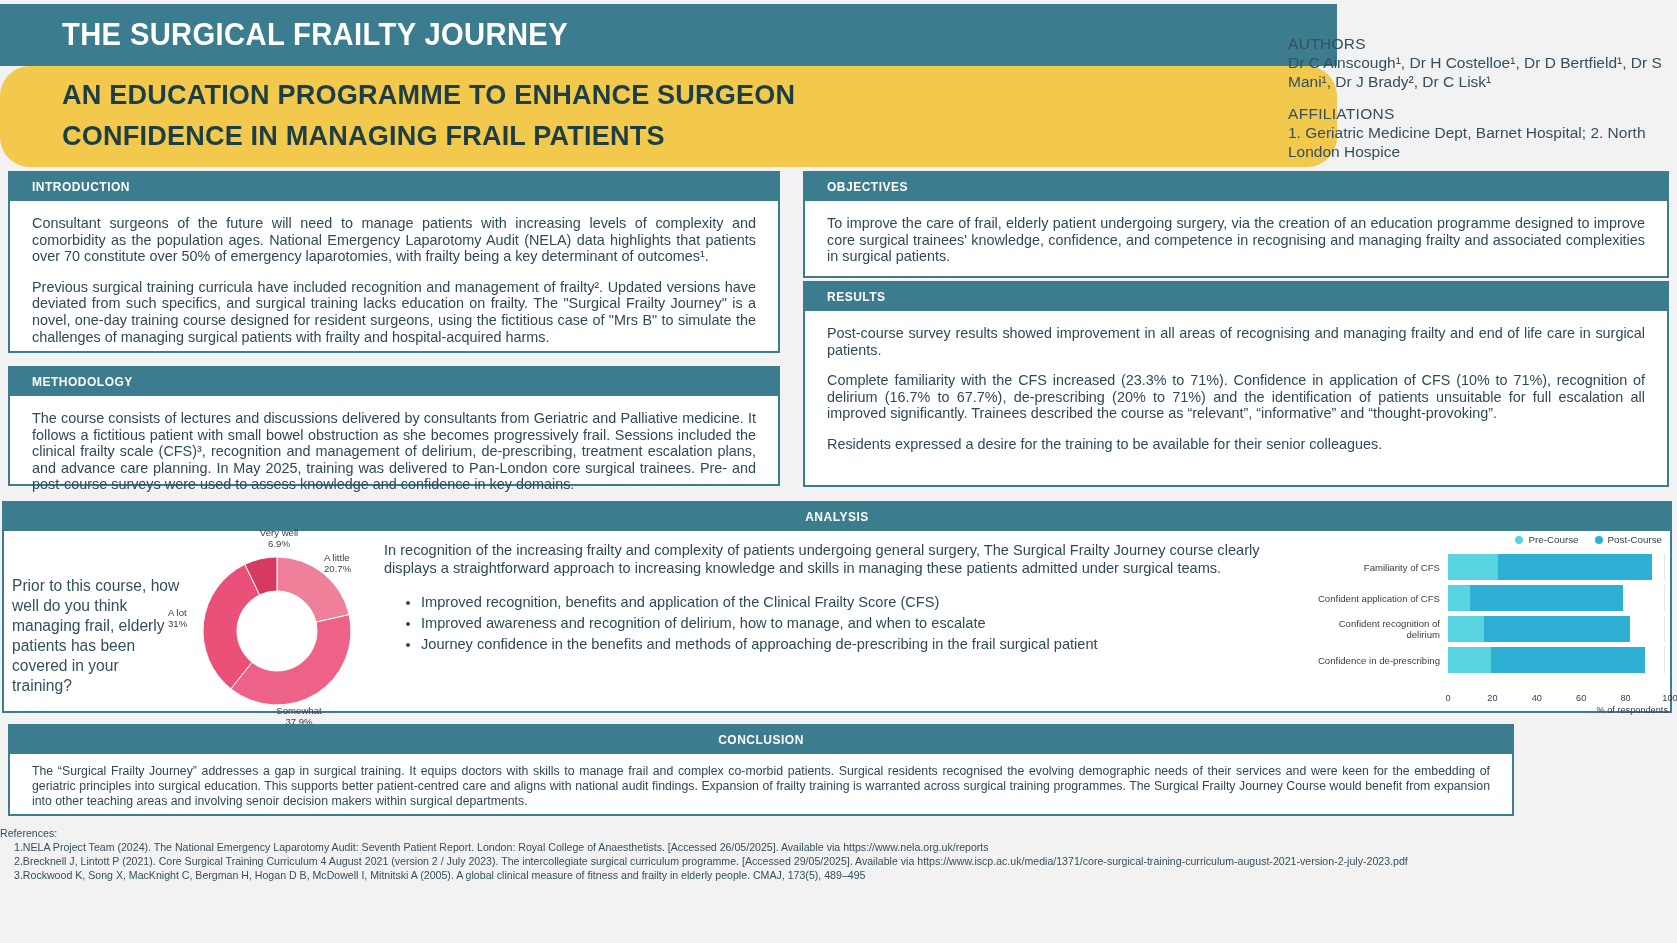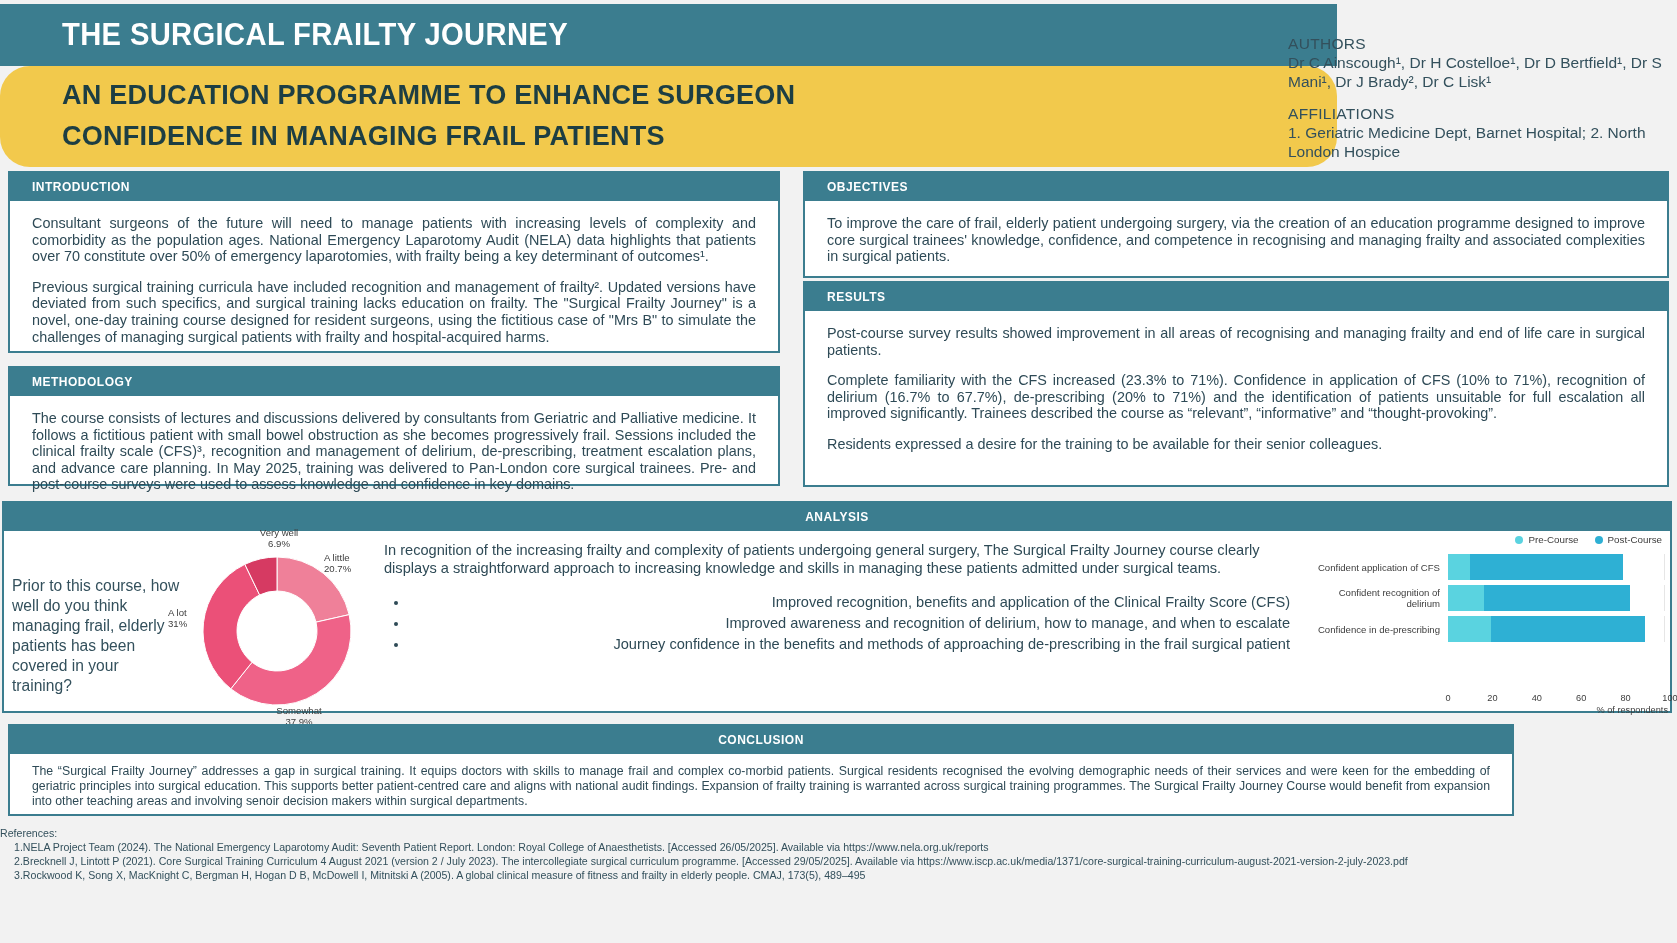--- a/index.html
+++ b/index.html
@@ -60,21 +60,21 @@
   
   .analysis-row{display:flex;align-items:flex-start;padding:0;}
   .donut-col{width:372px;flex:0 0 372px;position:relative;height:180px;}
   .donut-q{position:absolute;left:8px;top:45px;width:170px;font-size:15.6px;
     line-height:20px;color:#33505c;}
   .donut-wrap{position:absolute;left:178px;top:8px;width:190px;height:175px;}
   .donut-lbl{position:absolute;font-size:9.6px;line-height:11px;color:#3d3d3d;text-align:center;}
 
   .mid-col{flex:1;padding:10px 10px 0 8px;font-size:14.6px;line-height:18px;color:#2e4a56;}
   .mid-col p{margin:0 0 16px 0;}
-  .mid-col ul{margin:0;padding-left:25px;text-align:right;}
+  .mid-col ul{margin:12px;padding-left:25px;}
   .mid-col li{margin-bottom:3px;}
 
   .bar-col{width:370px;flex:0 0 370px;position:relative;height:185px;}
   .legend{position:absolute;right:8px;top:3px;font-size:9.8px;color:#3d3d3d;display:flex;gap:16px;justify-content:flex-end;}
   .legend span.dot{display:inline-block;width:8px;height:8px;border-radius:50%;margin-right:5px;vertical-align:middle;}
   .bar-chart{position:absolute;left:8px;top:22px;width:356px;height:140px;}
   .bar-row{position:relative;height:28px;margin-bottom:3px;display:flex;align-items:center;}
   .bar-cat{width:140px;flex:0 0 140px;text-align:right;padding-right:8px;font-size:9.6px;color:#3d3d3d;box-sizing:border-box;}
   .bar-track{position:relative;flex:1;height:26px;}
   .bar-seg{position:absolute;top:0;height:26px;}
@@ -192,20 +192,32 @@
         <div class="legend">
           <div>
             <span class="dot" id="lg-pre" style="background: rgb(90, 211, 224);"></span><span>Pre-Course</span>
           </div>
           <div>
             <span class="dot" id="lg-post" style="background: rgb(46, 176, 212);"></span><span>Post-Course</span>
           </div>
         </div>
         <div class="bar-chart" id="bar-chart">
             <div class="bar-row">
+              <div class="bar-cat">Familiarity of CFS</div>
+              <div class="bar-track">
+                <div class="grid-line" style="left: 20%;"></div>
+                <div class="grid-line" style="left: 40%;"></div>
+                <div class="grid-line" style="left: 60%;"></div>
+                <div class="grid-line" style="left: 80%;"></div>
+                <div class="grid-line" style="left: 100%;"></div>
+                <div class="bar-seg" style="left: 0%; width: 23.3%; background: rgb(90, 211, 224);"></div>
+                <div class="bar-seg" style="left: 23.3%; width: 71%; background: rgb(46, 176, 212);"></div>
+              </div>
+            </div>
+            <div class="bar-row">
               <div class="bar-cat">Confident application of CFS</div>
               <div class="bar-track">
                 <div class="grid-line" style="left: 20%;"></div>
                 <div class="grid-line" style="left: 40%;"></div>
                 <div class="grid-line" style="left: 60%;"></div>
                 <div class="grid-line" style="left: 80%;"></div>
                 <div class="grid-line" style="left: 100%;"></div>
                 <div class="bar-seg" style="left: 0%; width: 10%; background: rgb(90, 211, 224);"></div>
                 <div class="bar-seg" style="left: 10%; width: 71%; background: rgb(46, 176, 212);"></div>
               </div>

